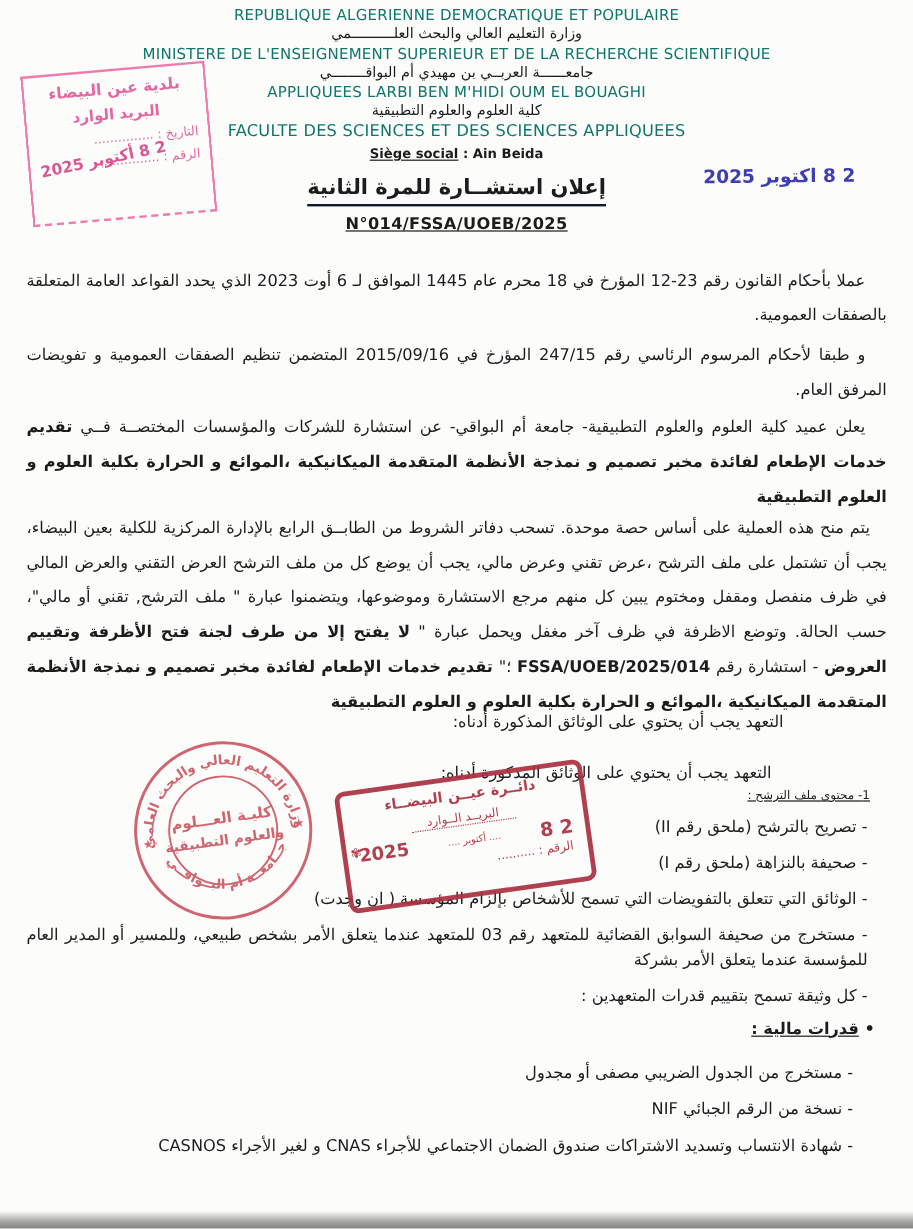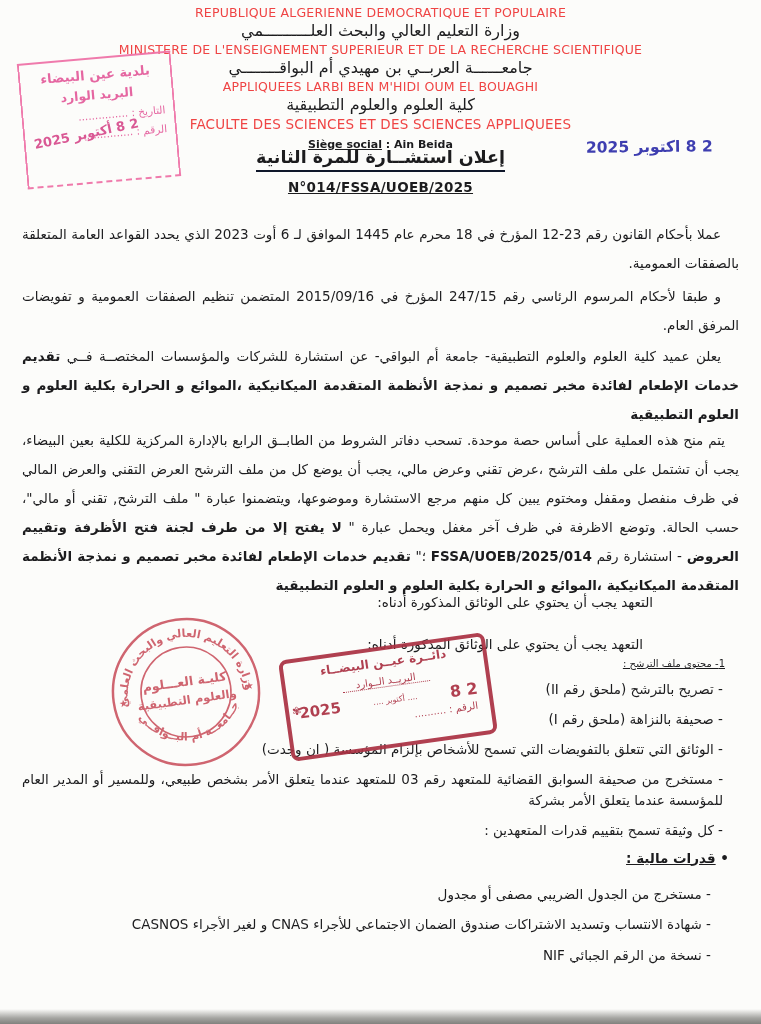--- a/index.html
+++ b/index.html
@@ -2,23 +2,23 @@
 <html lang="ar"><head>
 <meta charset="utf-8">
 <style>
   html,body{margin:0;padding:0;}
   body{background:#fbfbf9;}
   .page{position:relative;width:761px;height:1024px;background:#fcfcfa;overflow:hidden;
         font-family:"DejaVu Sans",sans-serif;color:#1c1c1e;}
 
   
   .hdr{position:absolute;top:5px;left:0;width:100%;text-align:center;line-height:1.3;}
-  .hdr .fr{font-size:12.5px;color:#ef4444;letter-spacing:.2px;}
+  .hdr .fr{font-size:12.5px;color:#0f766e;letter-spacing:.2px;}
   .hdr .fr.big{font-size:13.5px;}
-  .hdr .ar{font-size:16px;direction:rtl;}
+  .hdr .ar{font-size:12px;direction:rtl;}
   .siege{font-size:11px;font-weight:bold;margin-top:4px;}
   .siege .lbl{text-decoration:underline;}
 
   
   .titleblock{position:absolute;top:147px;left:0;width:100%;text-align:center;}
   .title-main{display:inline-block;direction:rtl;font-size:17.5px;font-weight:bold;
               border-bottom:2px solid #0f172a;padding-bottom:3px;}
   .title-ref{font-size:13.5px;font-weight:bold;text-decoration:underline;margin-top:7px;letter-spacing:.3px;}
 
   
@@ -128,22 +128,22 @@
       <li>تصريح بالترشح (ملحق رقم II)</li>
       <li>صحيفة بالنزاهة (ملحق رقم I)</li>
       <li>الوثائق التي تتعلق بالتفويضات التي تسمح للأشخاص بإلزام المؤسسة ( ان وجدت)</li>
       <li>مستخرج من صحيفة السوابق القضائية للمتعهد رقم 03 للمتعهد عندما يتعلق الأمر بشخص طبيعي، وللمسير أو المدير العام للمؤسسة عندما يتعلق الأمر بشركة</li>
       <li>كل وثيقة تسمح بتقييم قدرات المتعهدين :</li>
     </ul>
     <div class="fin">
       <div class="fin-heading"><span>قدرات مالية :</span></div>
       <ul class="finlist">
         <li>مستخرج من الجدول الضريبي مصفى أو مجدول</li>
+        <li>نسخة من الرقم الجبائي NIF</li>
         <li>شهادة الانتساب وتسديد الاشتراكات صندوق الضمان الاجتماعي للأجراء  CNAS و لغير الأجراء  CASNOS</li>
-        <li>نسخة من الرقم الجبائي NIF</li>
       </ul>
     </div>
   </div>
 
   <div class="stamp-round">
     <svg width="156" height="156" viewBox="0 0 156 156">
       <circle cx="78" cy="78" r="73" fill="none" stroke="#c84b58" stroke-width="2.5"></circle>
       <circle cx="78" cy="78" r="45" fill="none" stroke="#c84b58" stroke-width="1.6"></circle>
       <defs>
         <path id="arcTop" d="M 19 82 A 59 59 0 1 1 137 82" fill="none"></path>

